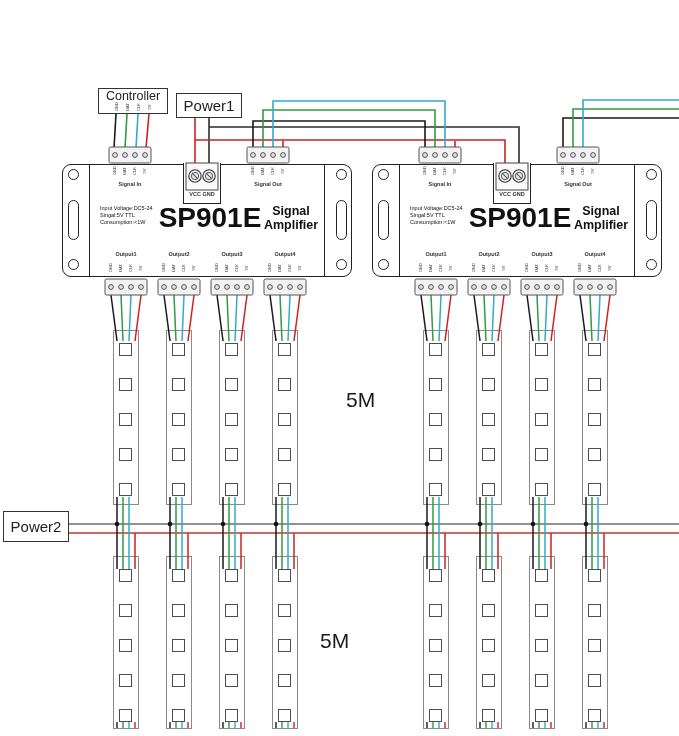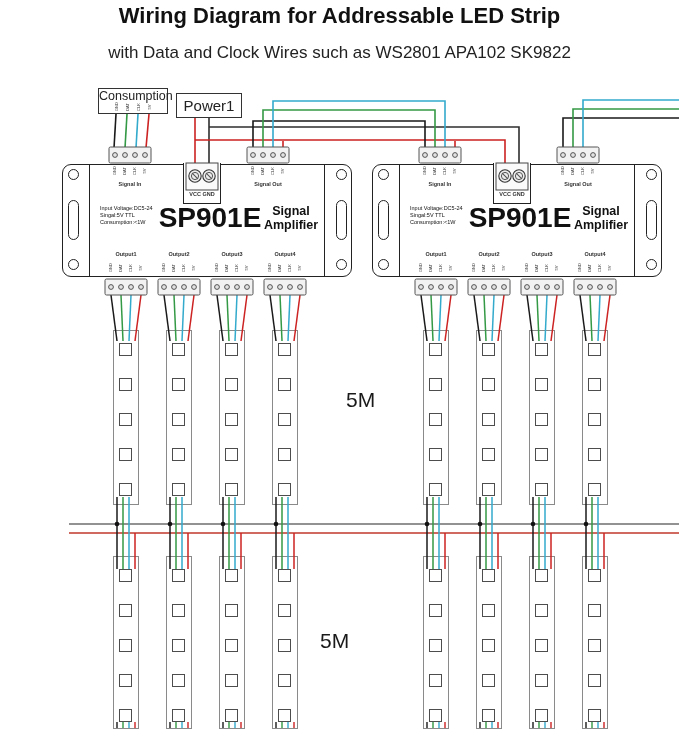--- a/index.html
+++ b/index.html
@@ -19,22 +19,20 @@
   .pinlab { position:absolute; width:16px; height:14px; line-height:14px; text-align:center;
             font-size:8px; color:#333; transform:rotate(-90deg) scale(0.5); z-index:3; }
   .smalllab { position:absolute; text-align:center; font-size:5.5px; font-weight:700;
               color:#333; z-index:3; }
   .infoline { font-size:5.5px; line-height:7px; color:#111; }
 </style>
 </head>
 <body>
 
 <div class="canvas">
-  <div class="title">Wiring Diagram for Addressable LED Strip</div>
-  <div class="subtitle">with Data and Clock Wires such as WS2801 APA102 SK9822</div>
 
   <div id="gen-layer">
       <div style="position: absolute; left: 62px; top: 164px; width: 290px; height: 113px; border: 1.5px solid rgb(34, 34, 34); border-radius: 9px; background: rgb(255, 255, 255); z-index: 1;"></div>
       <div style="position: absolute; left: 89px; top: 165px; width: 1px; height: 111px; background: rgb(34, 34, 34); z-index: 1;"></div>
       <div style="position: absolute; left: 324px; top: 165px; width: 1px; height: 111px; background: rgb(34, 34, 34); z-index: 1;"></div>
       <div style="position: absolute; left: 67.5px; top: 168.5px; width: 11px; height: 11px; border: 1.2px solid rgb(34, 34, 34); border-radius: 50%; z-index: 1;"></div>
       <div style="position: absolute; left: 67.5px; top: 258.5px; width: 11px; height: 11px; border: 1.2px solid rgb(34, 34, 34); border-radius: 50%; z-index: 1;"></div>
       <div style="position: absolute; left: 335.5px; top: 168.5px; width: 11px; height: 11px; border: 1.2px solid rgb(34, 34, 34); border-radius: 50%; z-index: 1;"></div>
       <div style="position: absolute; left: 335.5px; top: 258.5px; width: 11px; height: 11px; border: 1.2px solid rgb(34, 34, 34); border-radius: 50%; z-index: 1;"></div>
       <div style="position: absolute; left: 67.5px; top: 200px; width: 11px; height: 40px; border: 1.2px solid rgb(34, 34, 34); border-radius: 6px; z-index: 1;"></div>
@@ -440,27 +438,30 @@
       <circle cx="547" cy="287" r="2.4" fill="#e2e2e2" stroke="#444" stroke-width="0.9"></circle>
       <circle cx="557" cy="287" r="2.4" fill="#e2e2e2" stroke="#444" stroke-width="0.9"></circle>
       <rect x="574" y="279" width="42" height="16" rx="1.5" fill="#f2f2f2" stroke="#555" stroke-width="1"></rect>
       <circle cx="580" cy="287" r="2.4" fill="#e2e2e2" stroke="#444" stroke-width="0.9"></circle>
       <circle cx="590" cy="287" r="2.4" fill="#e2e2e2" stroke="#444" stroke-width="0.9"></circle>
       <circle cx="600" cy="287" r="2.4" fill="#e2e2e2" stroke="#444" stroke-width="0.9"></circle>
       <circle cx="610" cy="287" r="2.4" fill="#e2e2e2" stroke="#444" stroke-width="0.9"></circle>
     </svg>
 
   <div class="box" id="controller-box" style="left:98px; top:88px; width:70px; height:26px;">
-    <div style="font-size:12.5px; line-height:14px;">Consumption</div>
+    <div style="font-size:12.5px; line-height:14px;">Controller</div>
   <div class="pinlab" style="position: absolute; left: 10px; top: 11px;">GND</div>
       <div class="pinlab" style="position: absolute; left: 21px; top: 11px;">DAT</div>
       <div class="pinlab" style="position: absolute; left: 32px; top: 11px;">CLK</div>
       <div class="pinlab" style="position: absolute; left: 43px; top: 11px;">5V</div>
     </div>
 
   <div class="box" style="left:176px; top:93px; width:66px; height:25px; font-size:15px; line-height:24px;">
     <span>Power1</span>
   </div>
 
+  <div class="box" style="left:3px; top:511px; width:66px; height:31px; font-size:15px; line-height:29px;">
+    <span>Power2</span>
+  </div>
 
   <div class="len-label" style="left:346px; top:388px;">5M</div>
   <div class="len-label" style="left:320px; top:629px;">5M</div>
 </div>
 
 </body></html>

